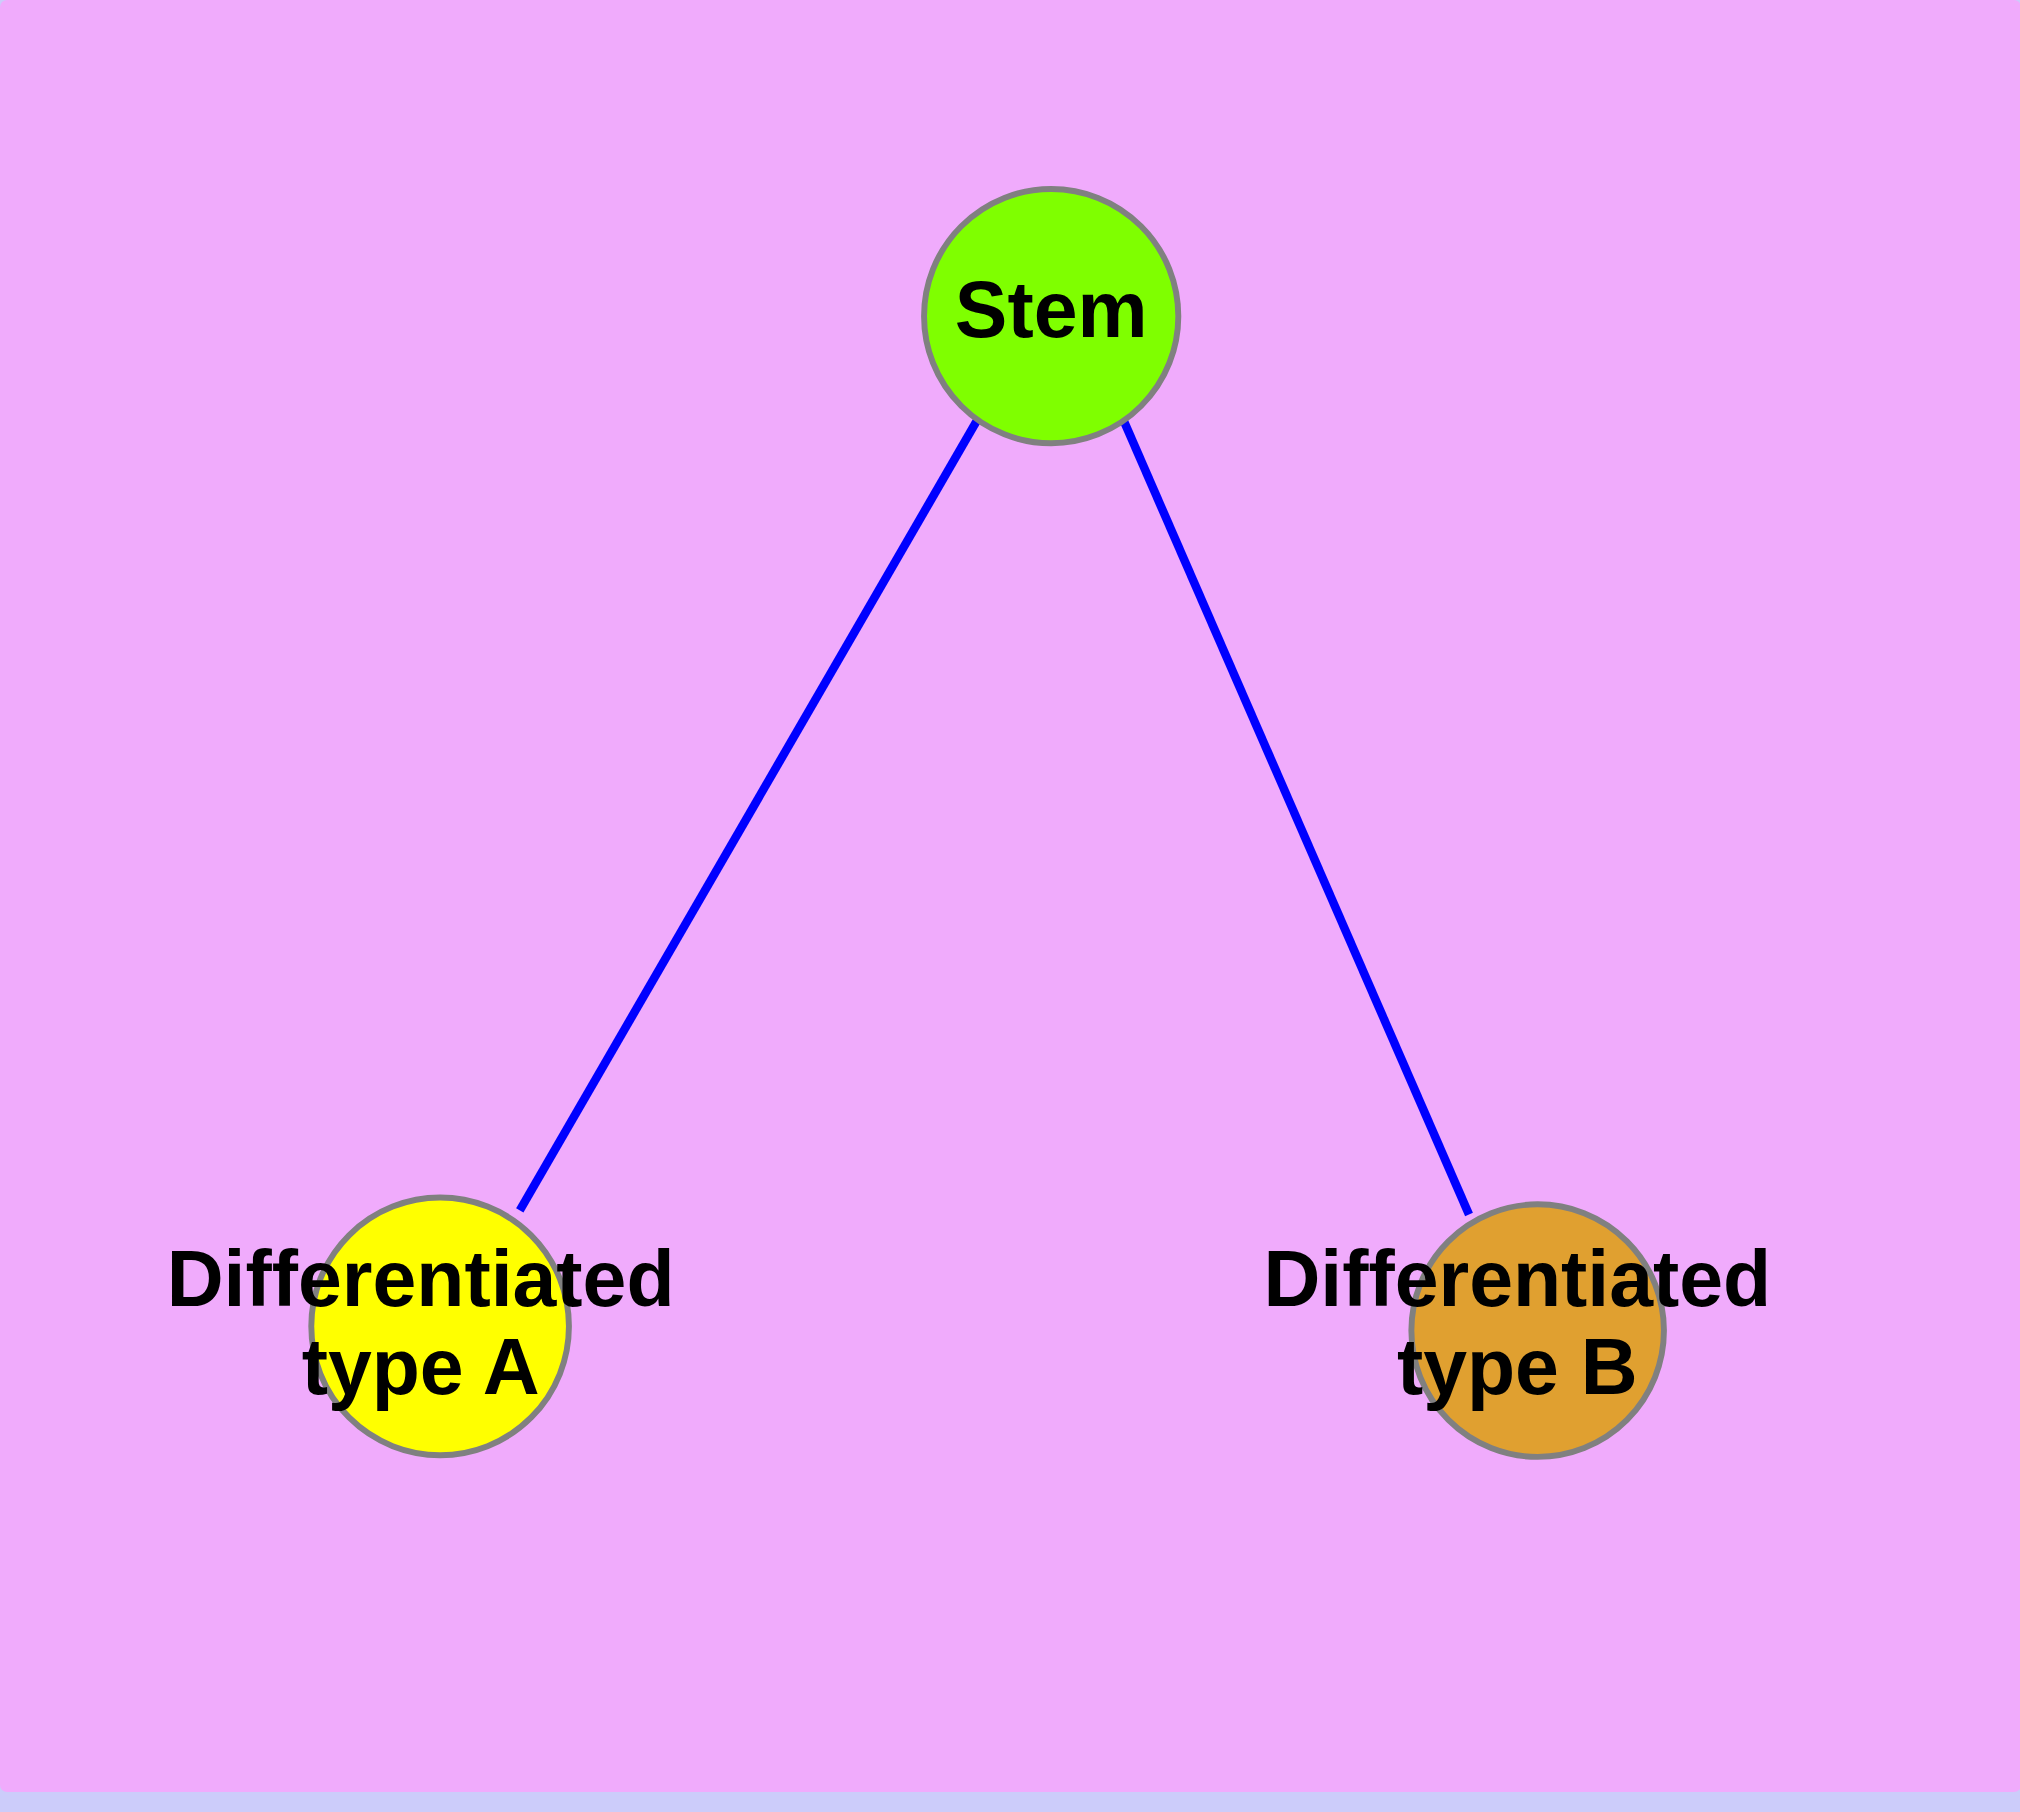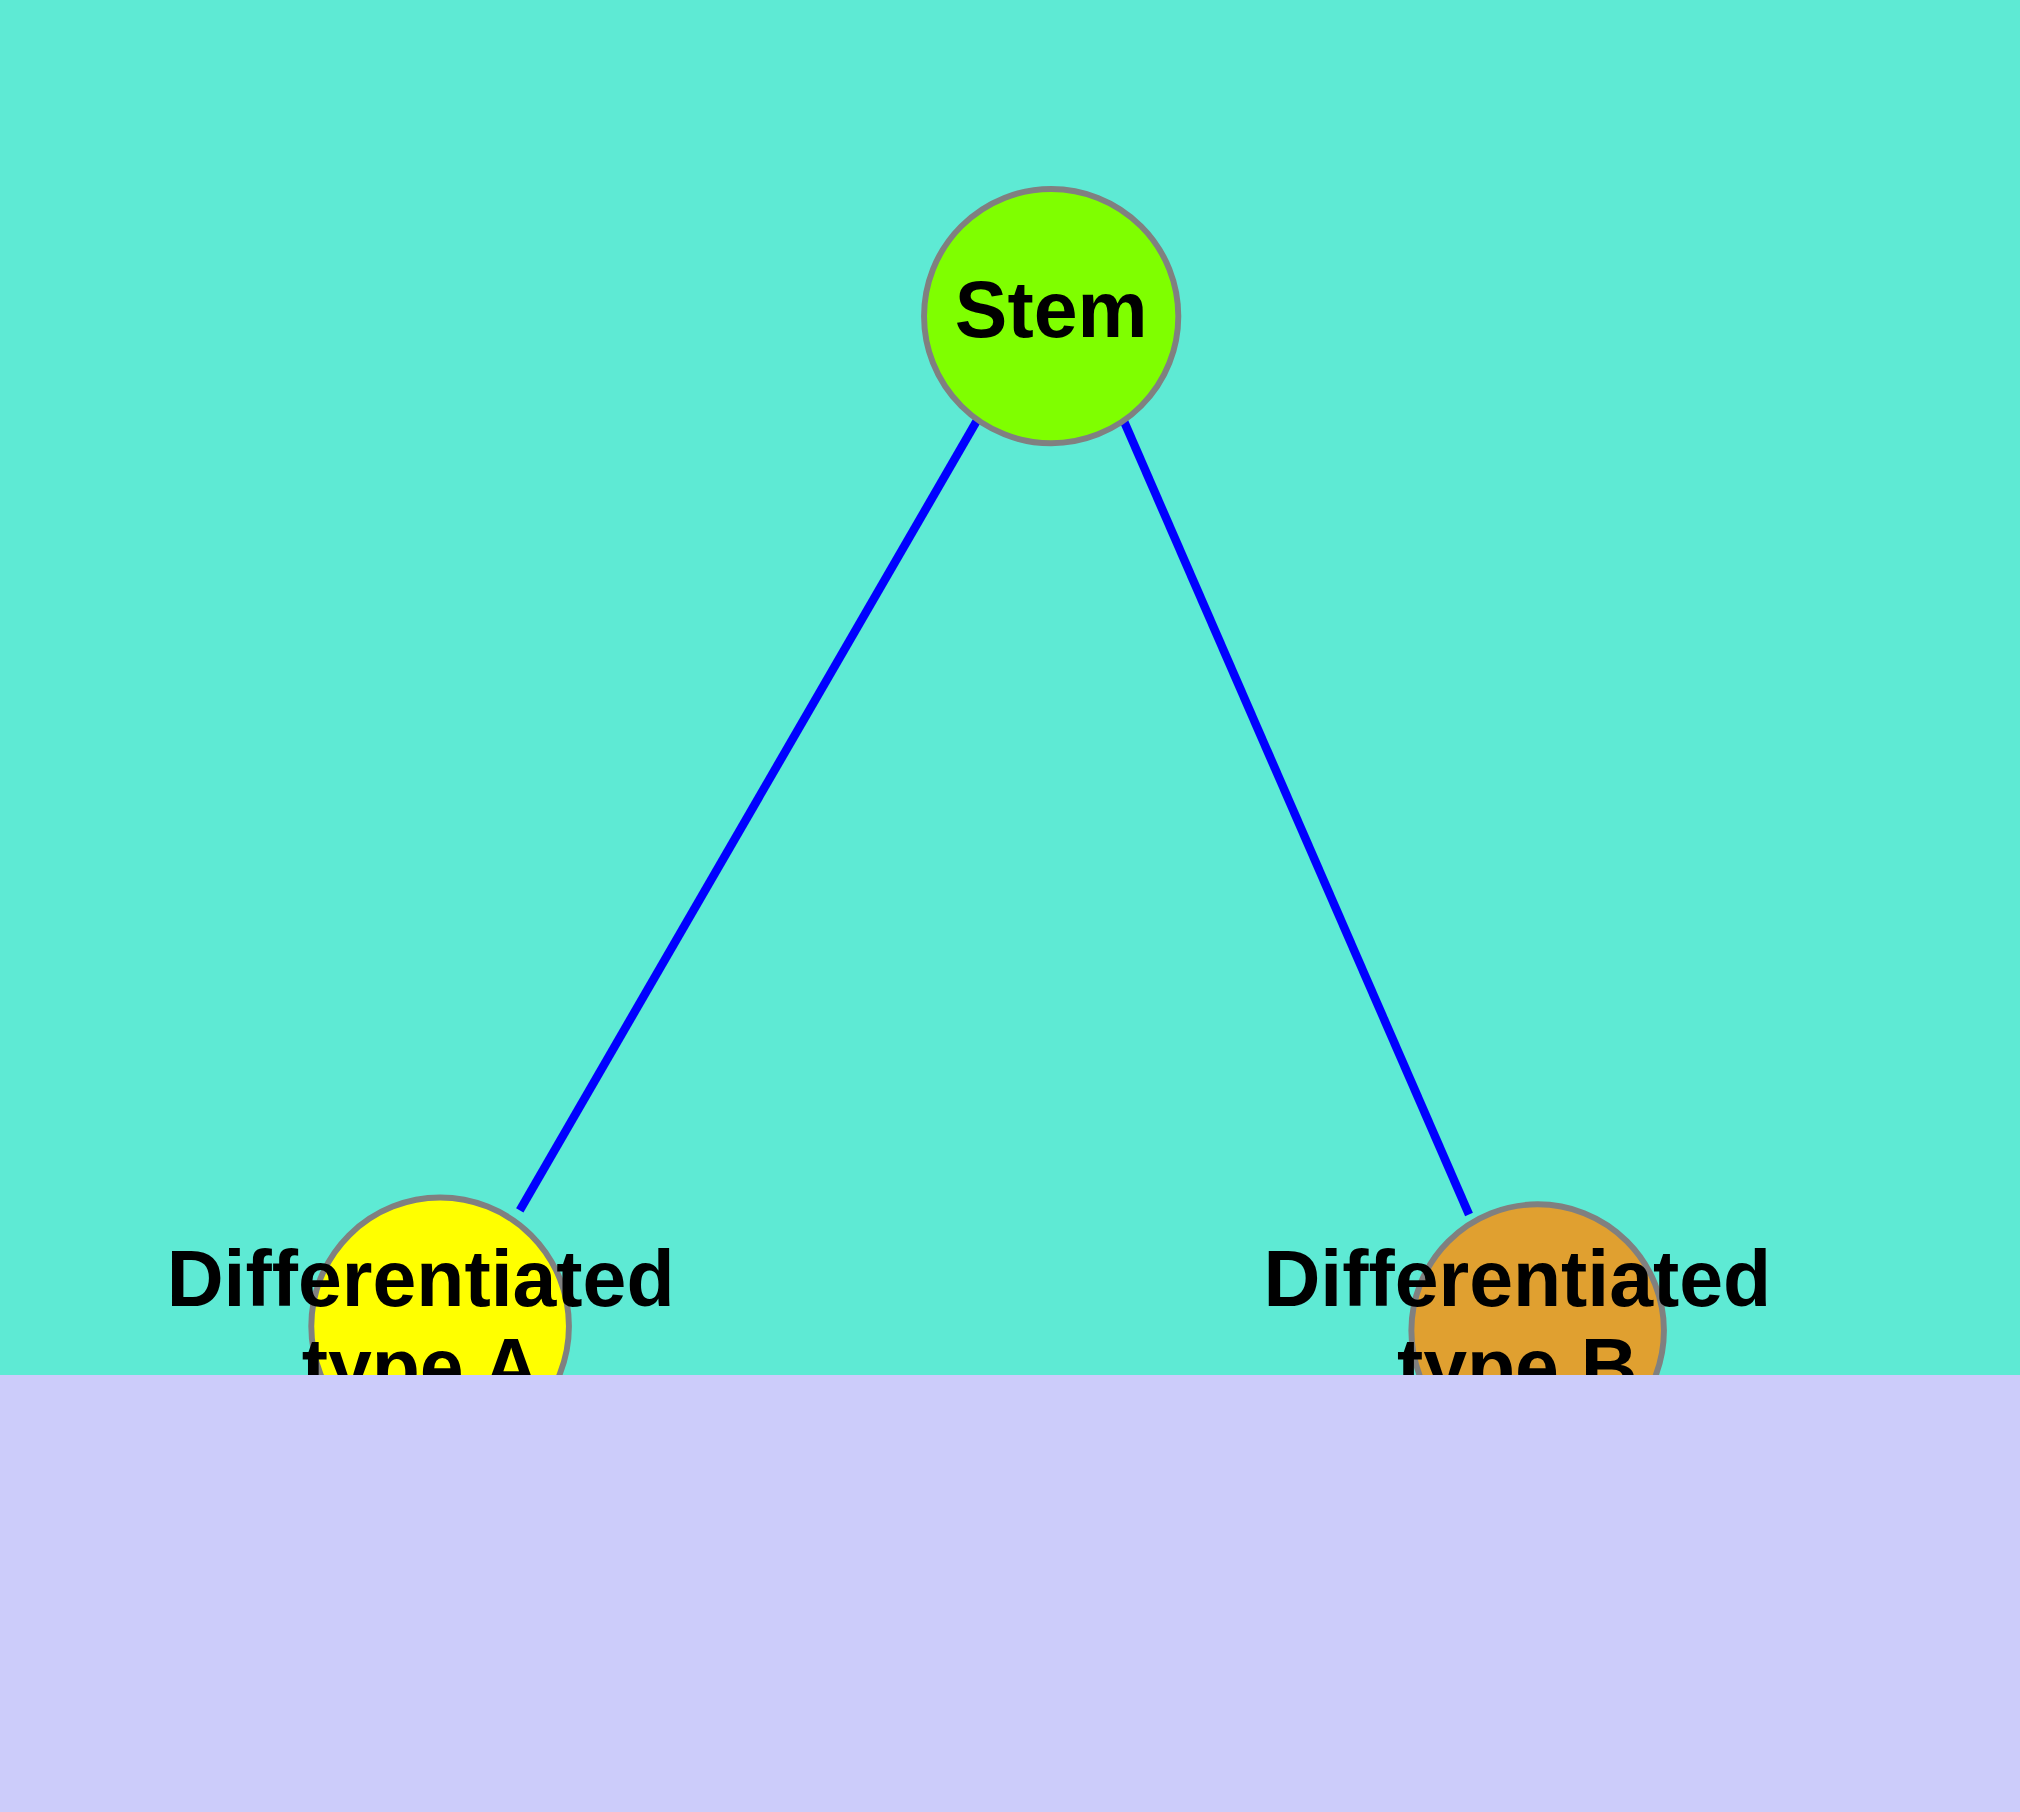--- a/index.html
+++ b/index.html
@@ -3,24 +3,25 @@
 <meta charset="utf-8">
 <style>
   html, body {
     margin: 0;
     padding: 0;
     background: #ccccfa;
   }
   #canvas {
     position: relative;
     width: 2021px;
-    height: 1375px;
+    height: 1792px;
     overflow: hidden;
-    background: #5eead4;
+    background: #f0abfc;
     font-family: "Liberation Sans", sans-serif;
+    border-radius: 7px;
   }
   #graph-svg {
     position: absolute;
     top: 0;
     left: 0;
     width: 2021px;
     height: 1812px;
     display: block;
   }
   .node-label {

